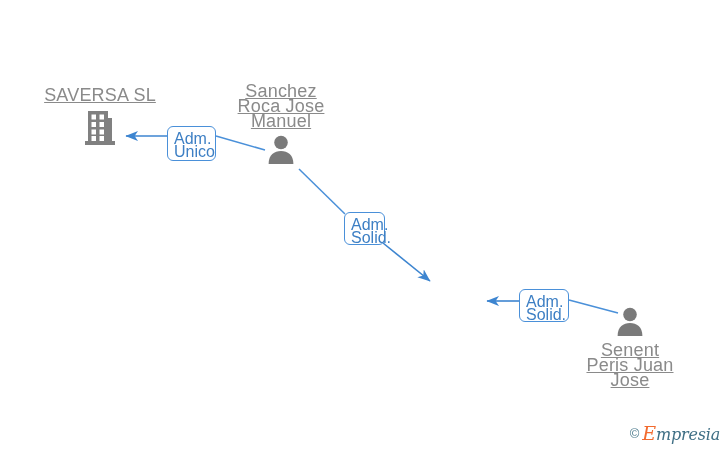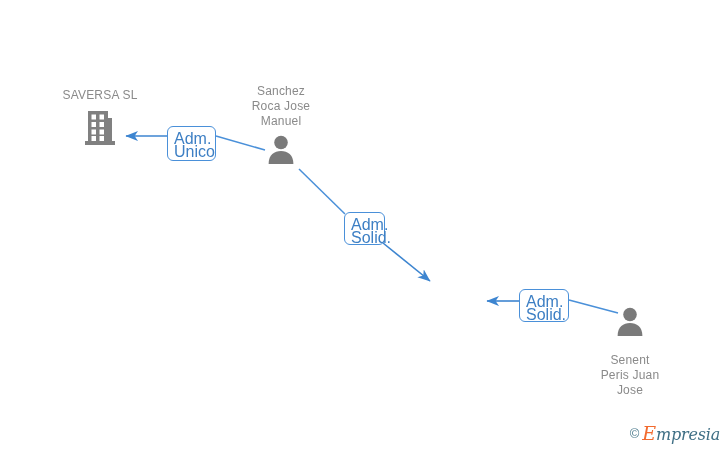--- a/index.html
+++ b/index.html
@@ -23,25 +23,26 @@
     top: 0;
     width: 728px;
     height: 450px;
     pointer-events: none;
   }
   .node {
     position: absolute;
     text-align: center;
   }
   .node-label {
-    font-size: 12px;
+    font-size: 18px;
     line-height: 15px;
     color: #8a8a8a;
     letter-spacing: 0.2px;
     white-space: pre-line;
+    text-decoration: underline;
   }
   .node-label.company {
     color: #8a8a8a;
   }
   .icon-wrap {
     display: block;
     line-height: 0;
   }
   .reltag {
     position: absolute;
@@ -140,21 +141,21 @@
   </div>
 
 
   <div class="node" style="left:578px; top:305px; width:104px;">
     <span class="icon-wrap">
       <svg width="32" height="32" viewBox="0 0 32 32" aria-hidden="true">
         <circle cx="16" cy="9.5" r="6.8" fill="#7a7a7a"></circle>
         <path d="M3.6 31 C3.6 21.6 9.4 18 16 18 C22.6 18 28.4 21.6 28.4 31 Z" fill="#7a7a7a"></path>
       </svg>
     </span>
-    <div class="node-label" style="margin-top:16px;">Senent
+    <div class="node-label" style="margin-top:6px;">Senent
 Peris Juan
 Jose</div>
   </div>
 
   <div class="reltag" style="left:167px; top:126px; width:49px; height:35px;">Adm.
 Unico</div>
 
   <div class="reltag" style="left:344px; top:212px; width:41px; height:33px;">Adm.
 Solid.</div>
 

